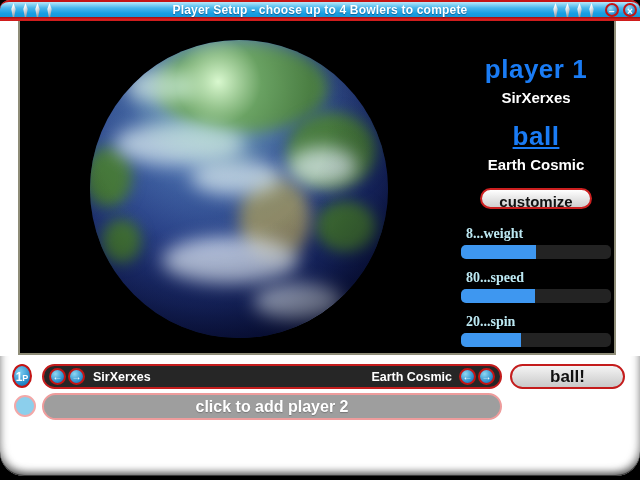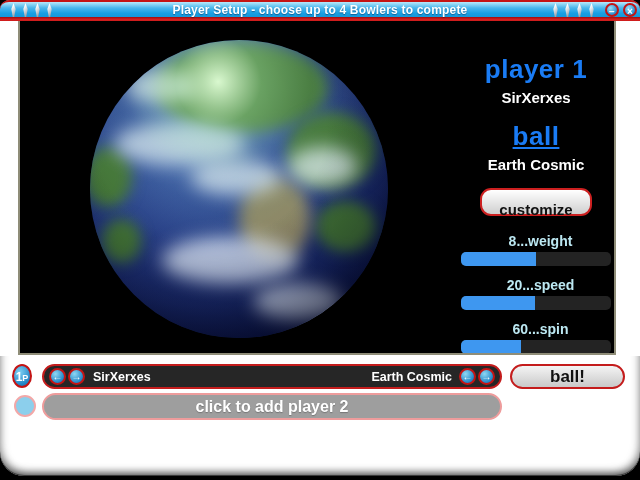--- a/index.html
+++ b/index.html
@@ -42,23 +42,23 @@
   .shade{position:absolute;inset:0;border-radius:50%;
     background:radial-gradient(circle at 40% 28%,transparent 42%,rgba(2,4,30,.25) 66%,rgba(1,2,20,.7) 90%,rgba(0,0,0,.95) 100%);}
   
   .panel{position:absolute;left:437px;top:0;width:158px;text-align:center;}
   .h-blue{color:#1a7cf5;font-weight:bold;font-size:26px;letter-spacing:.5px;}
   .h-white{color:#fff;font-weight:bold;font-size:15px;margin-top:4px;}
   .panel .h1{margin-top:33px;}
   .panel .h2{margin-top:15px;text-decoration:underline;}
   .customize{display:block;margin:15px auto 0;width:112px;height:21px;border-radius:11px;
     border:2px solid #cc2020;background:linear-gradient(180deg,#ffffff,#cfcfcf);
-    color:#111;font-weight:bold;font-size:15px;line-height:16px;padding:12px;cursor:pointer;
+    color:#111;font-weight:bold;font-size:15px;line-height:16px;padding:4px;cursor:pointer;
     font-family:"Liberation Sans",sans-serif;}
-  .slider-group{margin-top:11px;text-align:center;}
+  .slider-group{margin-top:11px;text-align:left;font-family:Liberation Serif, serif;}
   .slider-group.first{margin-top:17px;}
   .slider-label{color:#bce8f2;font-weight:bold;font-size:14px;padding-left:9px;}
   .track{margin:3px 4px 0 4px;height:14px;background:#232323;border-radius:5px;
     overflow:hidden;cursor:pointer;}
   .fill{height:100%;background:#3e97f0;}
   
   .bottom{position:absolute;left:0;top:358px;width:640px;height:118px;}
   .badge1p{position:absolute;left:12px;top:6px;width:20px;height:24px;border-radius:50%;
     border:2px solid #c41414;box-sizing:border-box;
     background:radial-gradient(circle at 35% 30%,#7fd0f2,#2287c8 70%,#1767a0);
@@ -142,28 +142,28 @@
         <button class="customize">customize</button>
 
         <div class="slider-group first">
           <div class="slider-label">8...weight</div>
           <div class="track">
             <div class="fill" style="width:50%"></div>
           </div>
         </div>
 
         <div class="slider-group">
-          <div class="slider-label">20...speed</div>
+          <div class="slider-label">80...speed</div>
           <div class="track">
             <div class="fill" style="width:49%"></div>
           </div>
         </div>
 
         <div class="slider-group">
-          <div class="slider-label">60...spin</div>
+          <div class="slider-label">20...spin</div>
           <div class="track">
             <div class="fill" style="width:40%"></div>
           </div>
         </div>
       </div>
 
     </div>
   </div>
 
   <div class="bottom">

